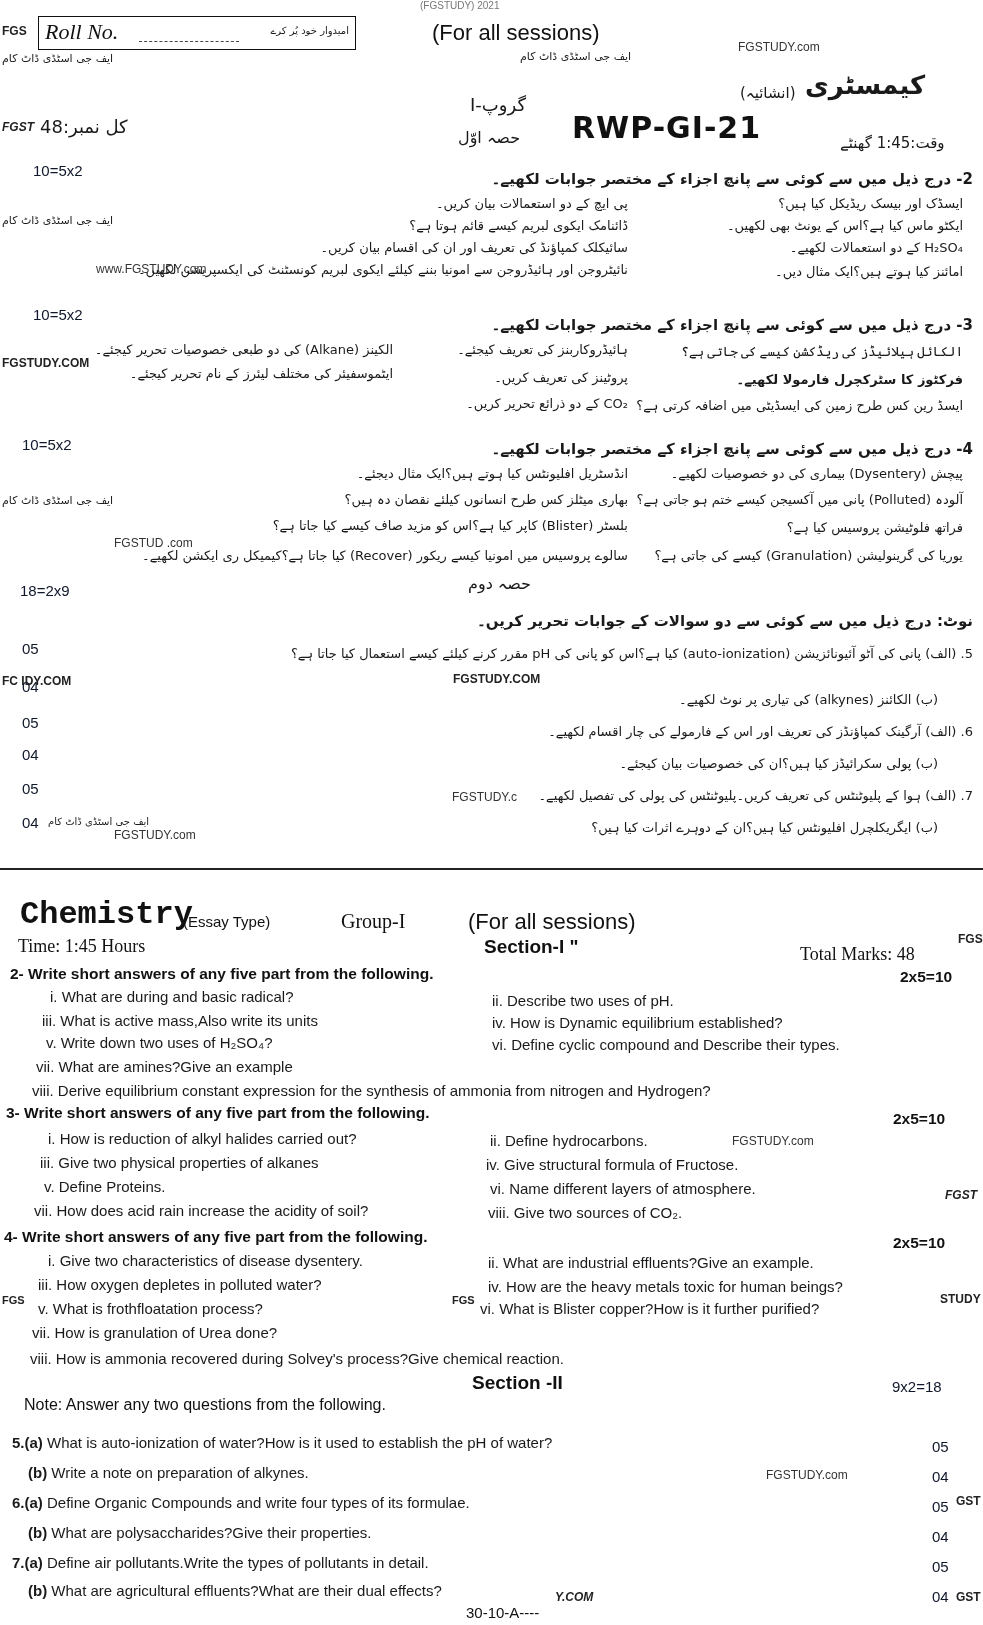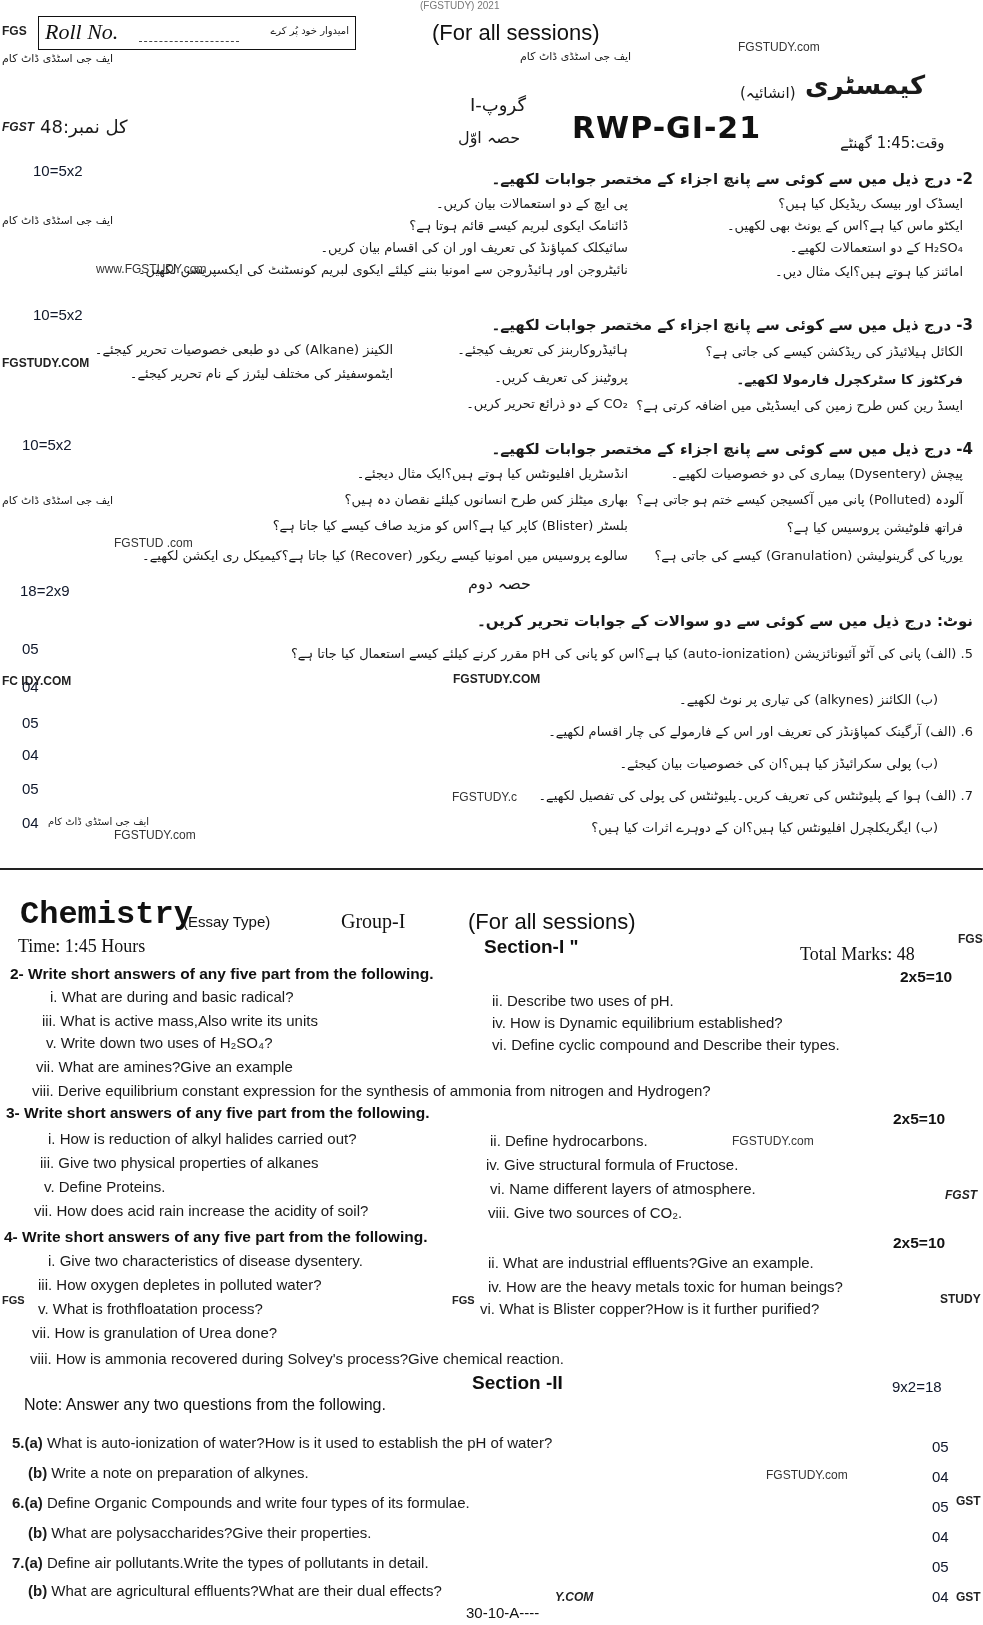--- a/index.html
+++ b/index.html
@@ -61,21 +61,21 @@
   <div class="abs urdu" style="right:20px;top:218px;">ایکٹو ماس کیا ہے؟اس کے یونٹ بھی لکھیں۔</div>
   <div class="abs urdu" style="right:355px;top:218px;">ڈائنامک ایکوی لبریم کیسے قائم ہوتا ہے؟</div>
   <div class="abs urdu" style="right:20px;top:240px;">H₂SO₄ کے دو استعمالات لکھیے۔</div>
   <div class="abs urdu" style="right:355px;top:240px;">سائیکلک کمپاؤنڈ کی تعریف اور ان کی اقسام بیان کریں۔</div>
   <div class="abs wm" style="left:96px;top:262px;">www.FGSTUDY.com</div>
   <div class="abs urdu" style="right:20px;top:264px;">امائنز کیا ہوتے ہیں؟ایک مثال دیں۔</div>
   <div class="abs urdu" style="right:355px;top:262px;">نائیٹروجن اور ہائیڈروجن سے امونیا بننے کیلئے ایکوی لبریم کونسٹنٹ کی ایکسپریشن لکھیں۔</div>
 
   <div class="abs mark" style="left:33px;top:306px;">10=5x2</div>
   <div class="abs urdu" style="right:10px;top:316px;font-size:15px;font-weight:bold;"><span>3-</span> <span>درج ذیل میں سے کوئی سے پانچ اجزاء کے مختصر جوابات لکھیے۔</span></div>
-  <div class="abs urdu" style="right:20px;top:344px;">الکائل ہیلائیڈز کی ریڈکشن کیسے کی جاتی ہے؟</div>
+  <div class="abs urdu" style="right:20px;top:344px;font-family:Liberation Serif, serif;">الکائل ہیلائیڈز کی ریڈکشن کیسے کی جاتی ہے؟</div>
   <div class="abs urdu" style="right:355px;top:342px;">ہائیڈروکاربنز کی تعریف کیجئے۔</div>
   <div class="abs urdu" style="right:590px;top:342px;">الکینز (Alkane) کی دو طبعی خصوصیات تحریر کیجئے۔</div>
   <div class="abs wmb" style="left:2px;top:356px;">FGSTUDY.COM</div>
   <div class="abs urdu" style="right:20px;top:372px;font-weight:bold;">فرکٹوز کا سٹرکچرل فارمولا لکھیے۔</div>
   <div class="abs urdu" style="right:355px;top:370px;">پروٹینز کی تعریف کریں۔</div>
   <div class="abs urdu" style="right:590px;top:366px;">ایٹموسفیئر کی مختلف لیئرز کے نام تحریر کیجئے۔</div>
   <div class="abs urdu" style="right:20px;top:398px;">ایسڈ رین کس طرح زمین کی ایسڈیٹی میں اضافہ کرتی ہے؟</div>
   <div class="abs urdu" style="right:355px;top:396px;">CO₂ کے دو ذرائع تحریر کریں۔</div>
 
   <div class="abs mark" style="left:22px;top:436px;">10=5x2</div>

